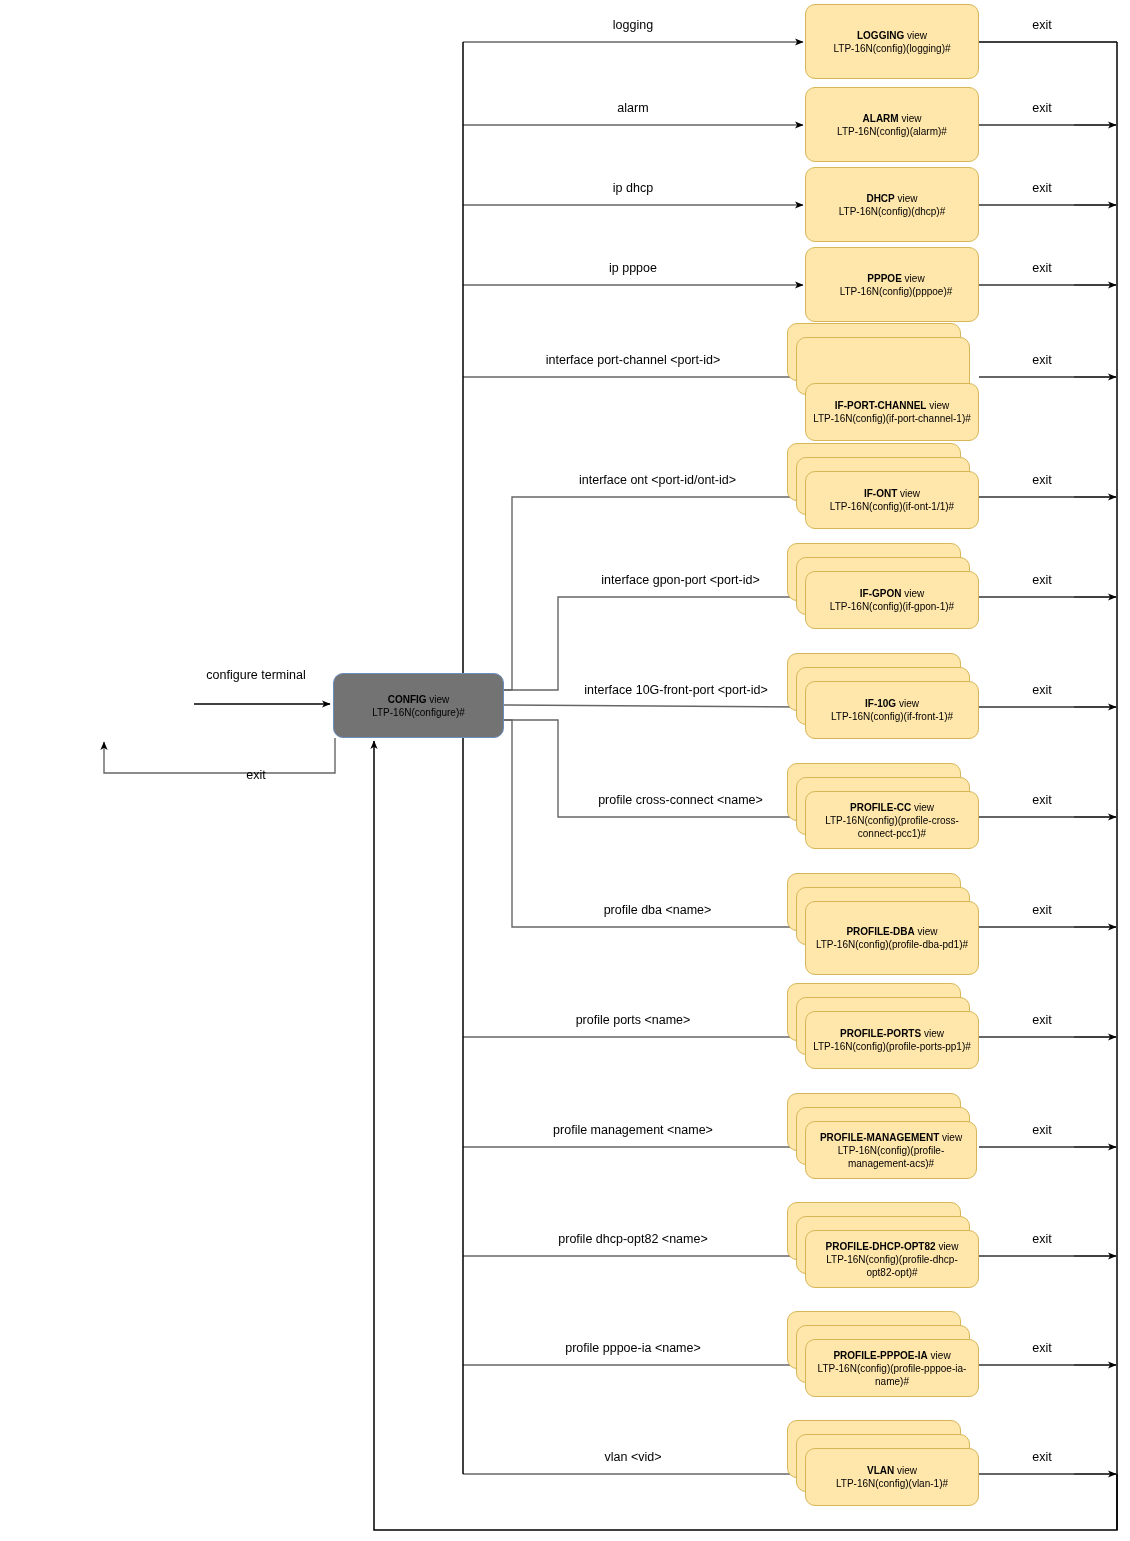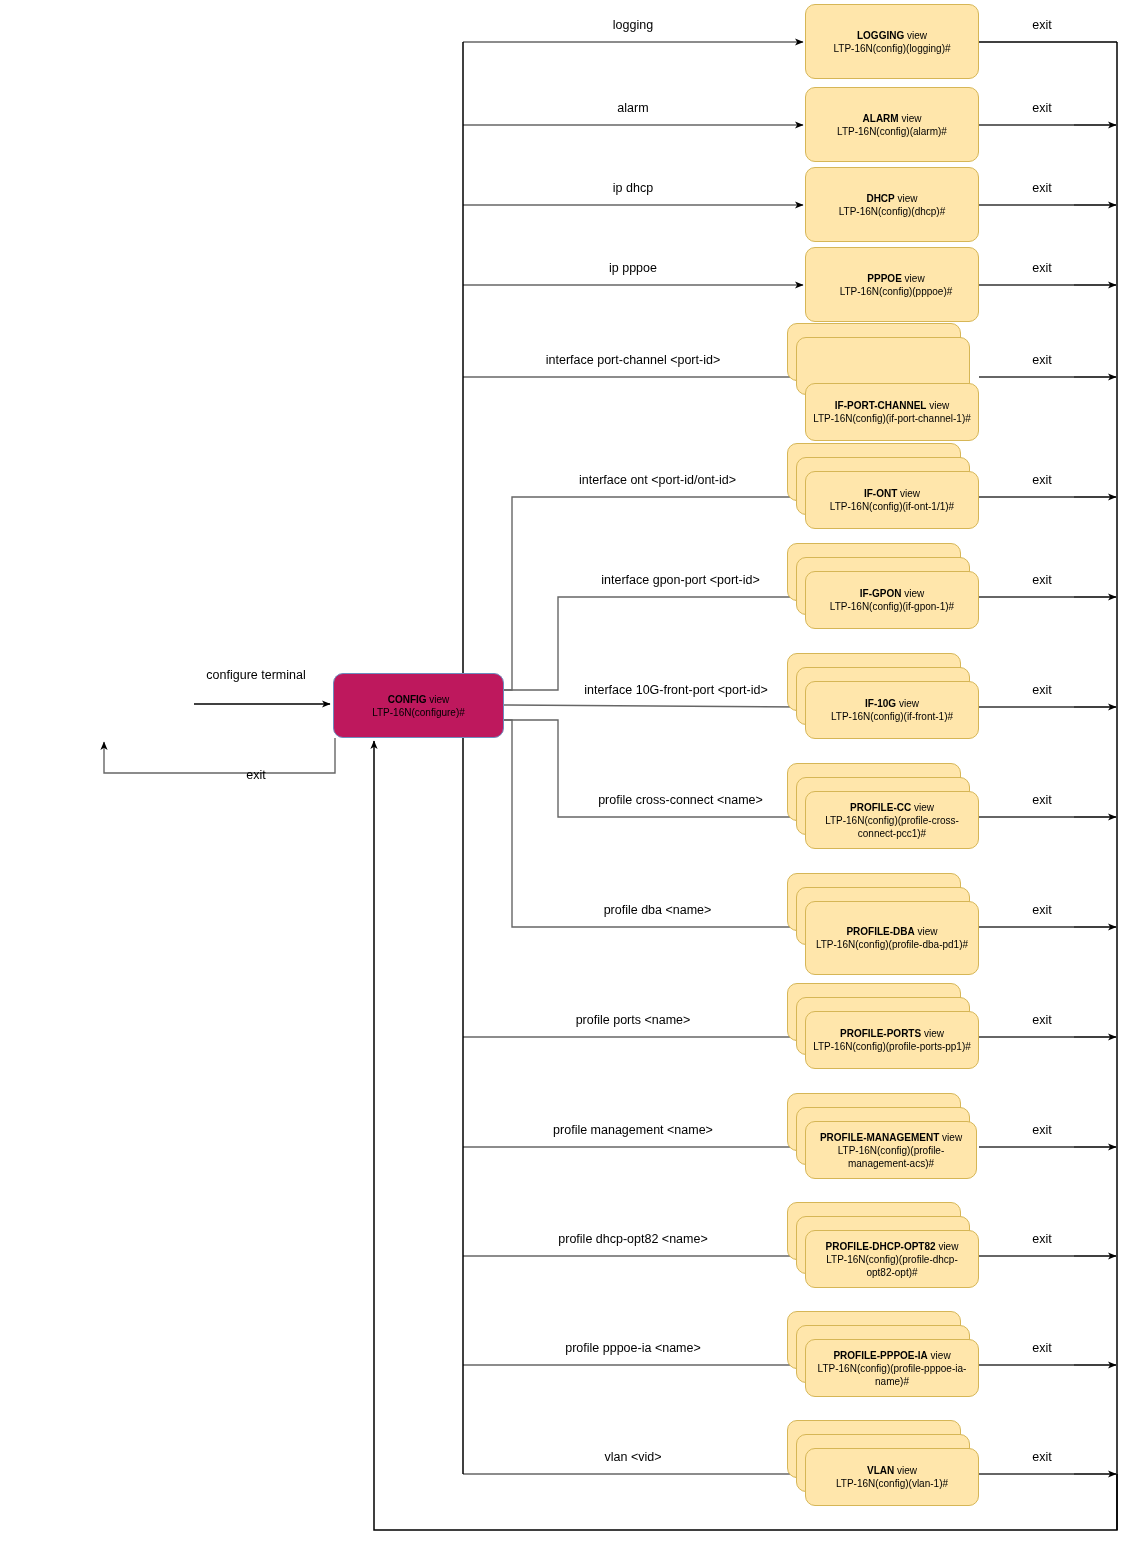--- a/index.html
+++ b/index.html
@@ -7,21 +7,21 @@
   #canvas{position:relative;width:1130px;height:1541px;overflow:hidden;background:#fff;}
   svg.edges{position:absolute;left:0;top:0;width:1130px;height:1541px;pointer-events:none;}
 
   .node{position:absolute;box-sizing:border-box;border-radius:10px;
         display:flex;align-items:center;justify-content:center;
         text-align:center;line-height:1.30;font-size:10px;color:#000;}
   .node .inner{padding:0 7px;width:100%;}
 
   .n-yellow{background:#ffe6ab;border:1.4px solid #d6b656;}
   .n-pink{background:#f8cecc;border:1.6px solid #b85450;}
-  .n-blue{background:#be185d;border:1.6px solid #6c8ebf;}
+  .n-blue{background:#737373;border:1.6px solid #6c8ebf;}
 
   .stack{position:absolute;}
   .stack .shadowbox{position:absolute;box-sizing:border-box;border-radius:10px;
         background:#ffe6ab;border:1.4px solid #d6b656;}
 
   .edge-label{position:absolute;font-size:12.5px;color:#000;white-space:nowrap;
         transform:translateX(-50%);text-align:center;}
 </style>
 </head>
 <body>

